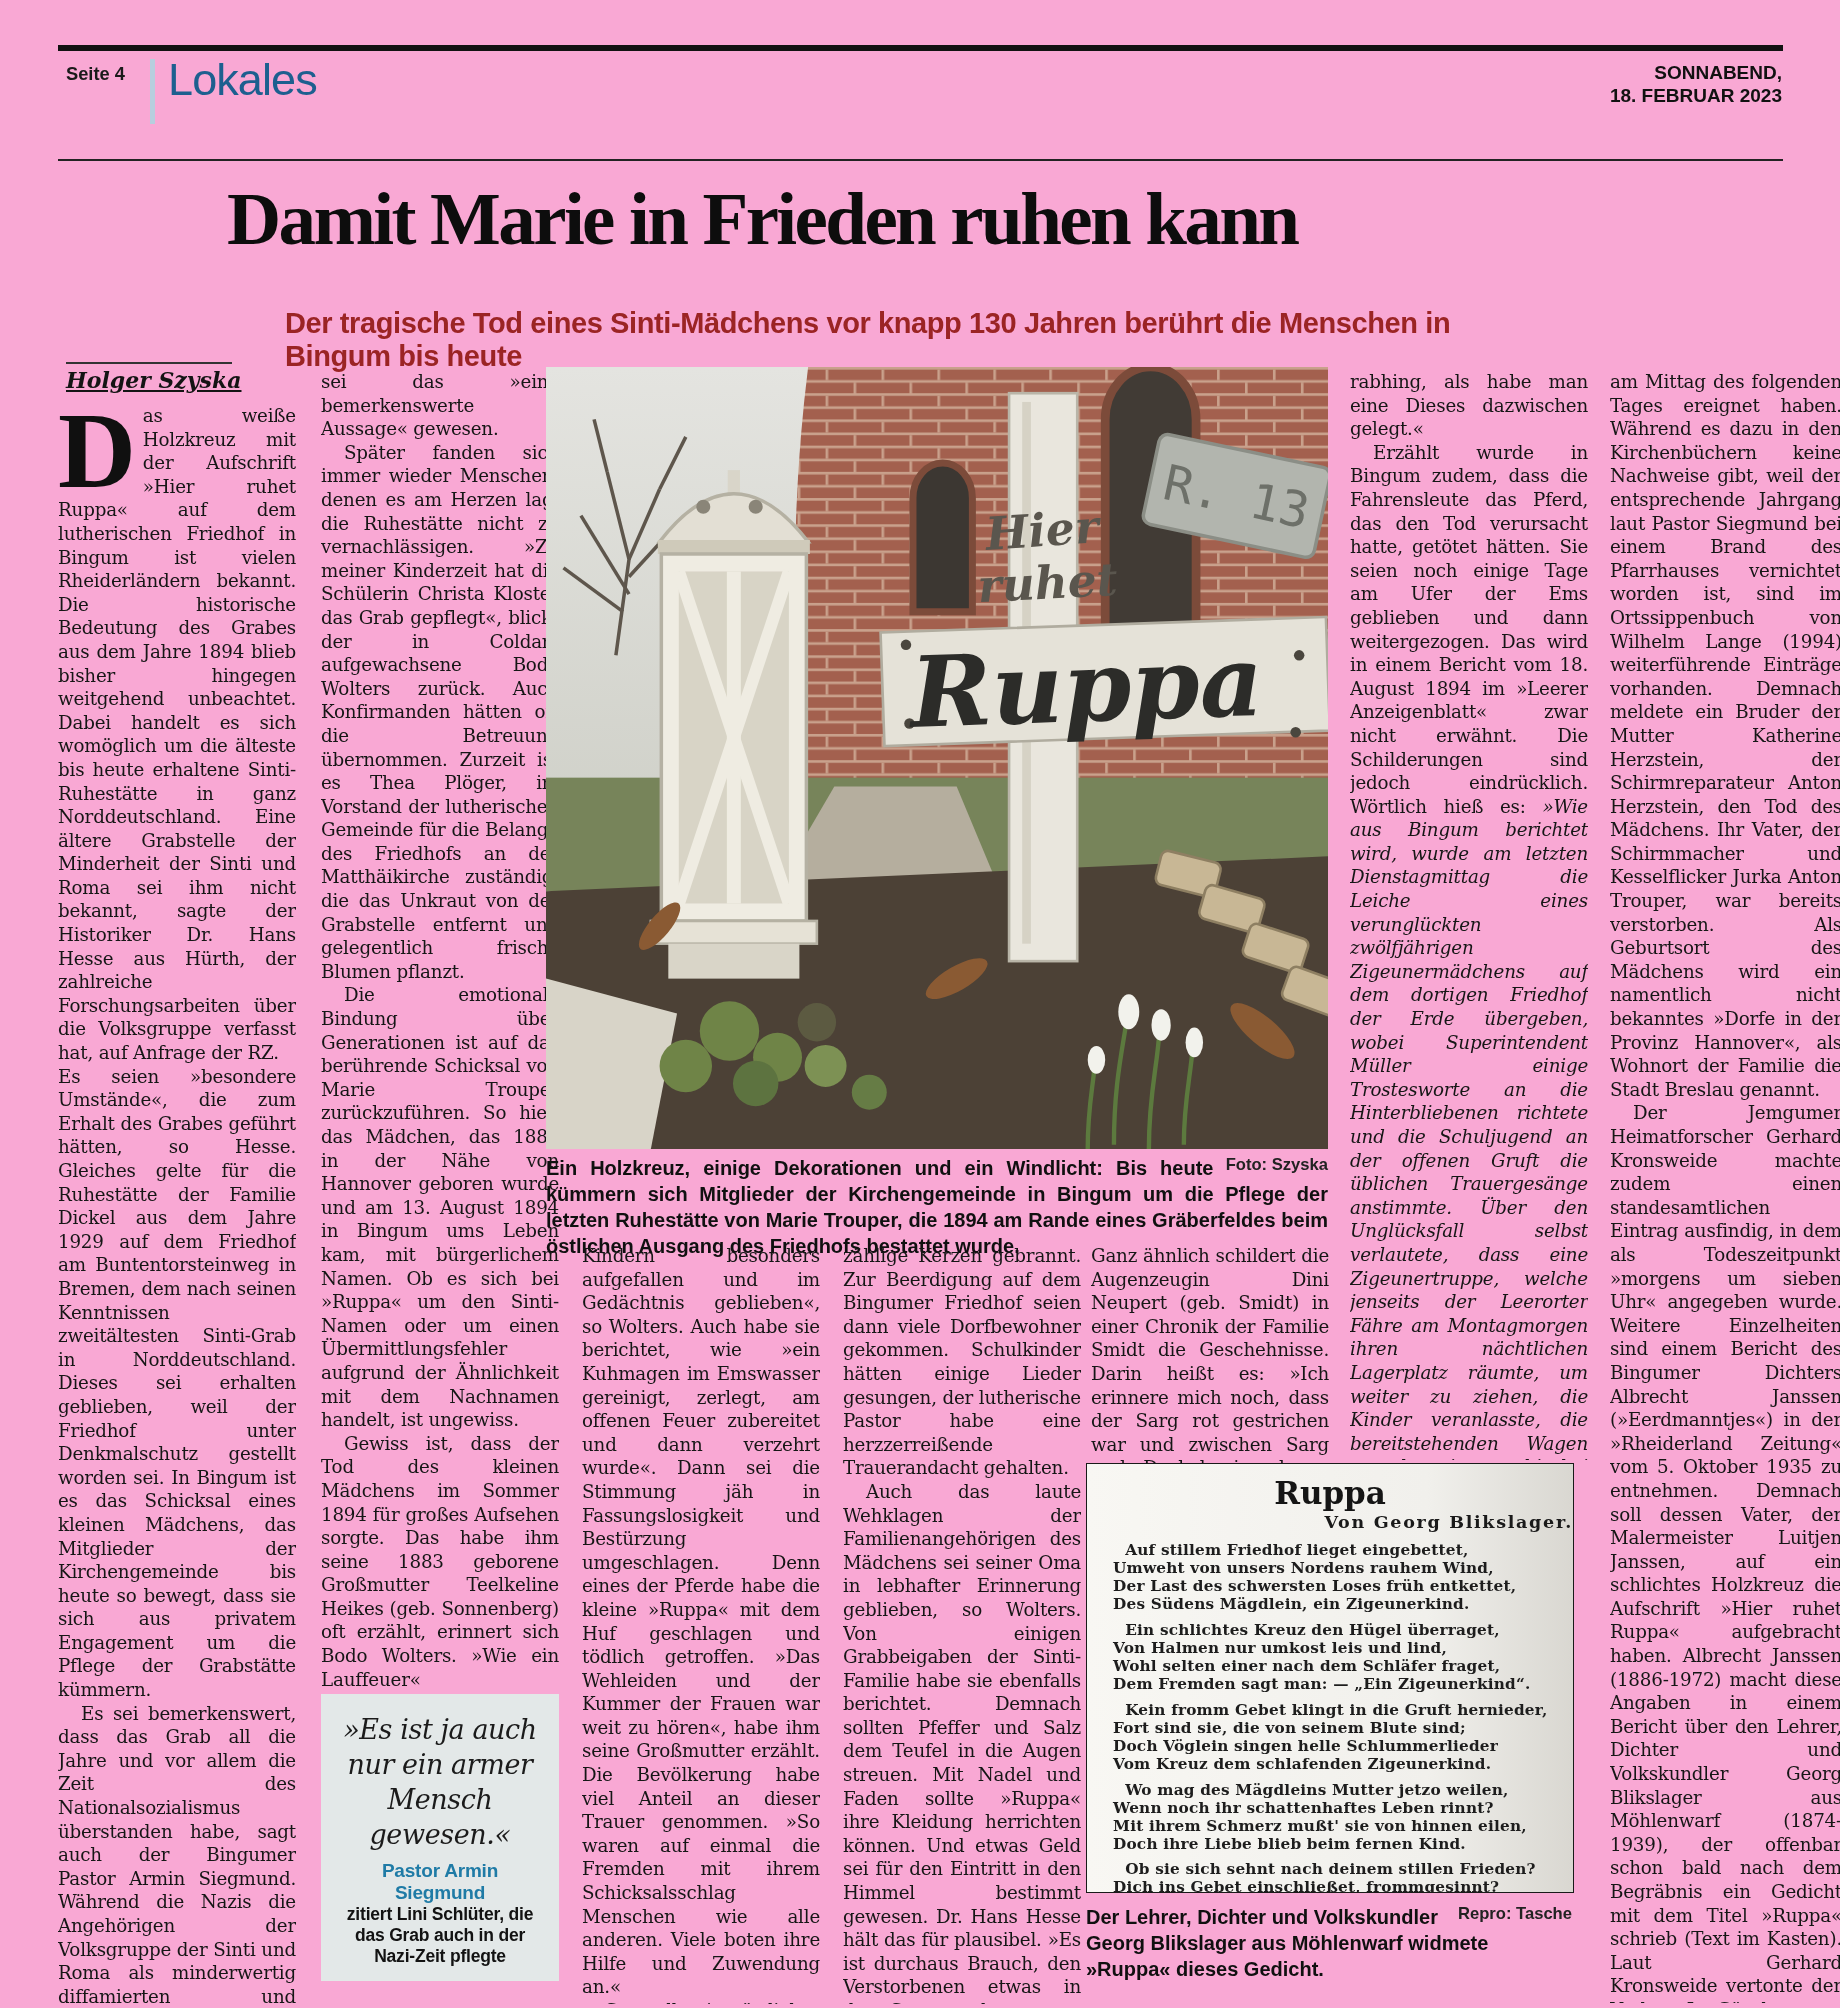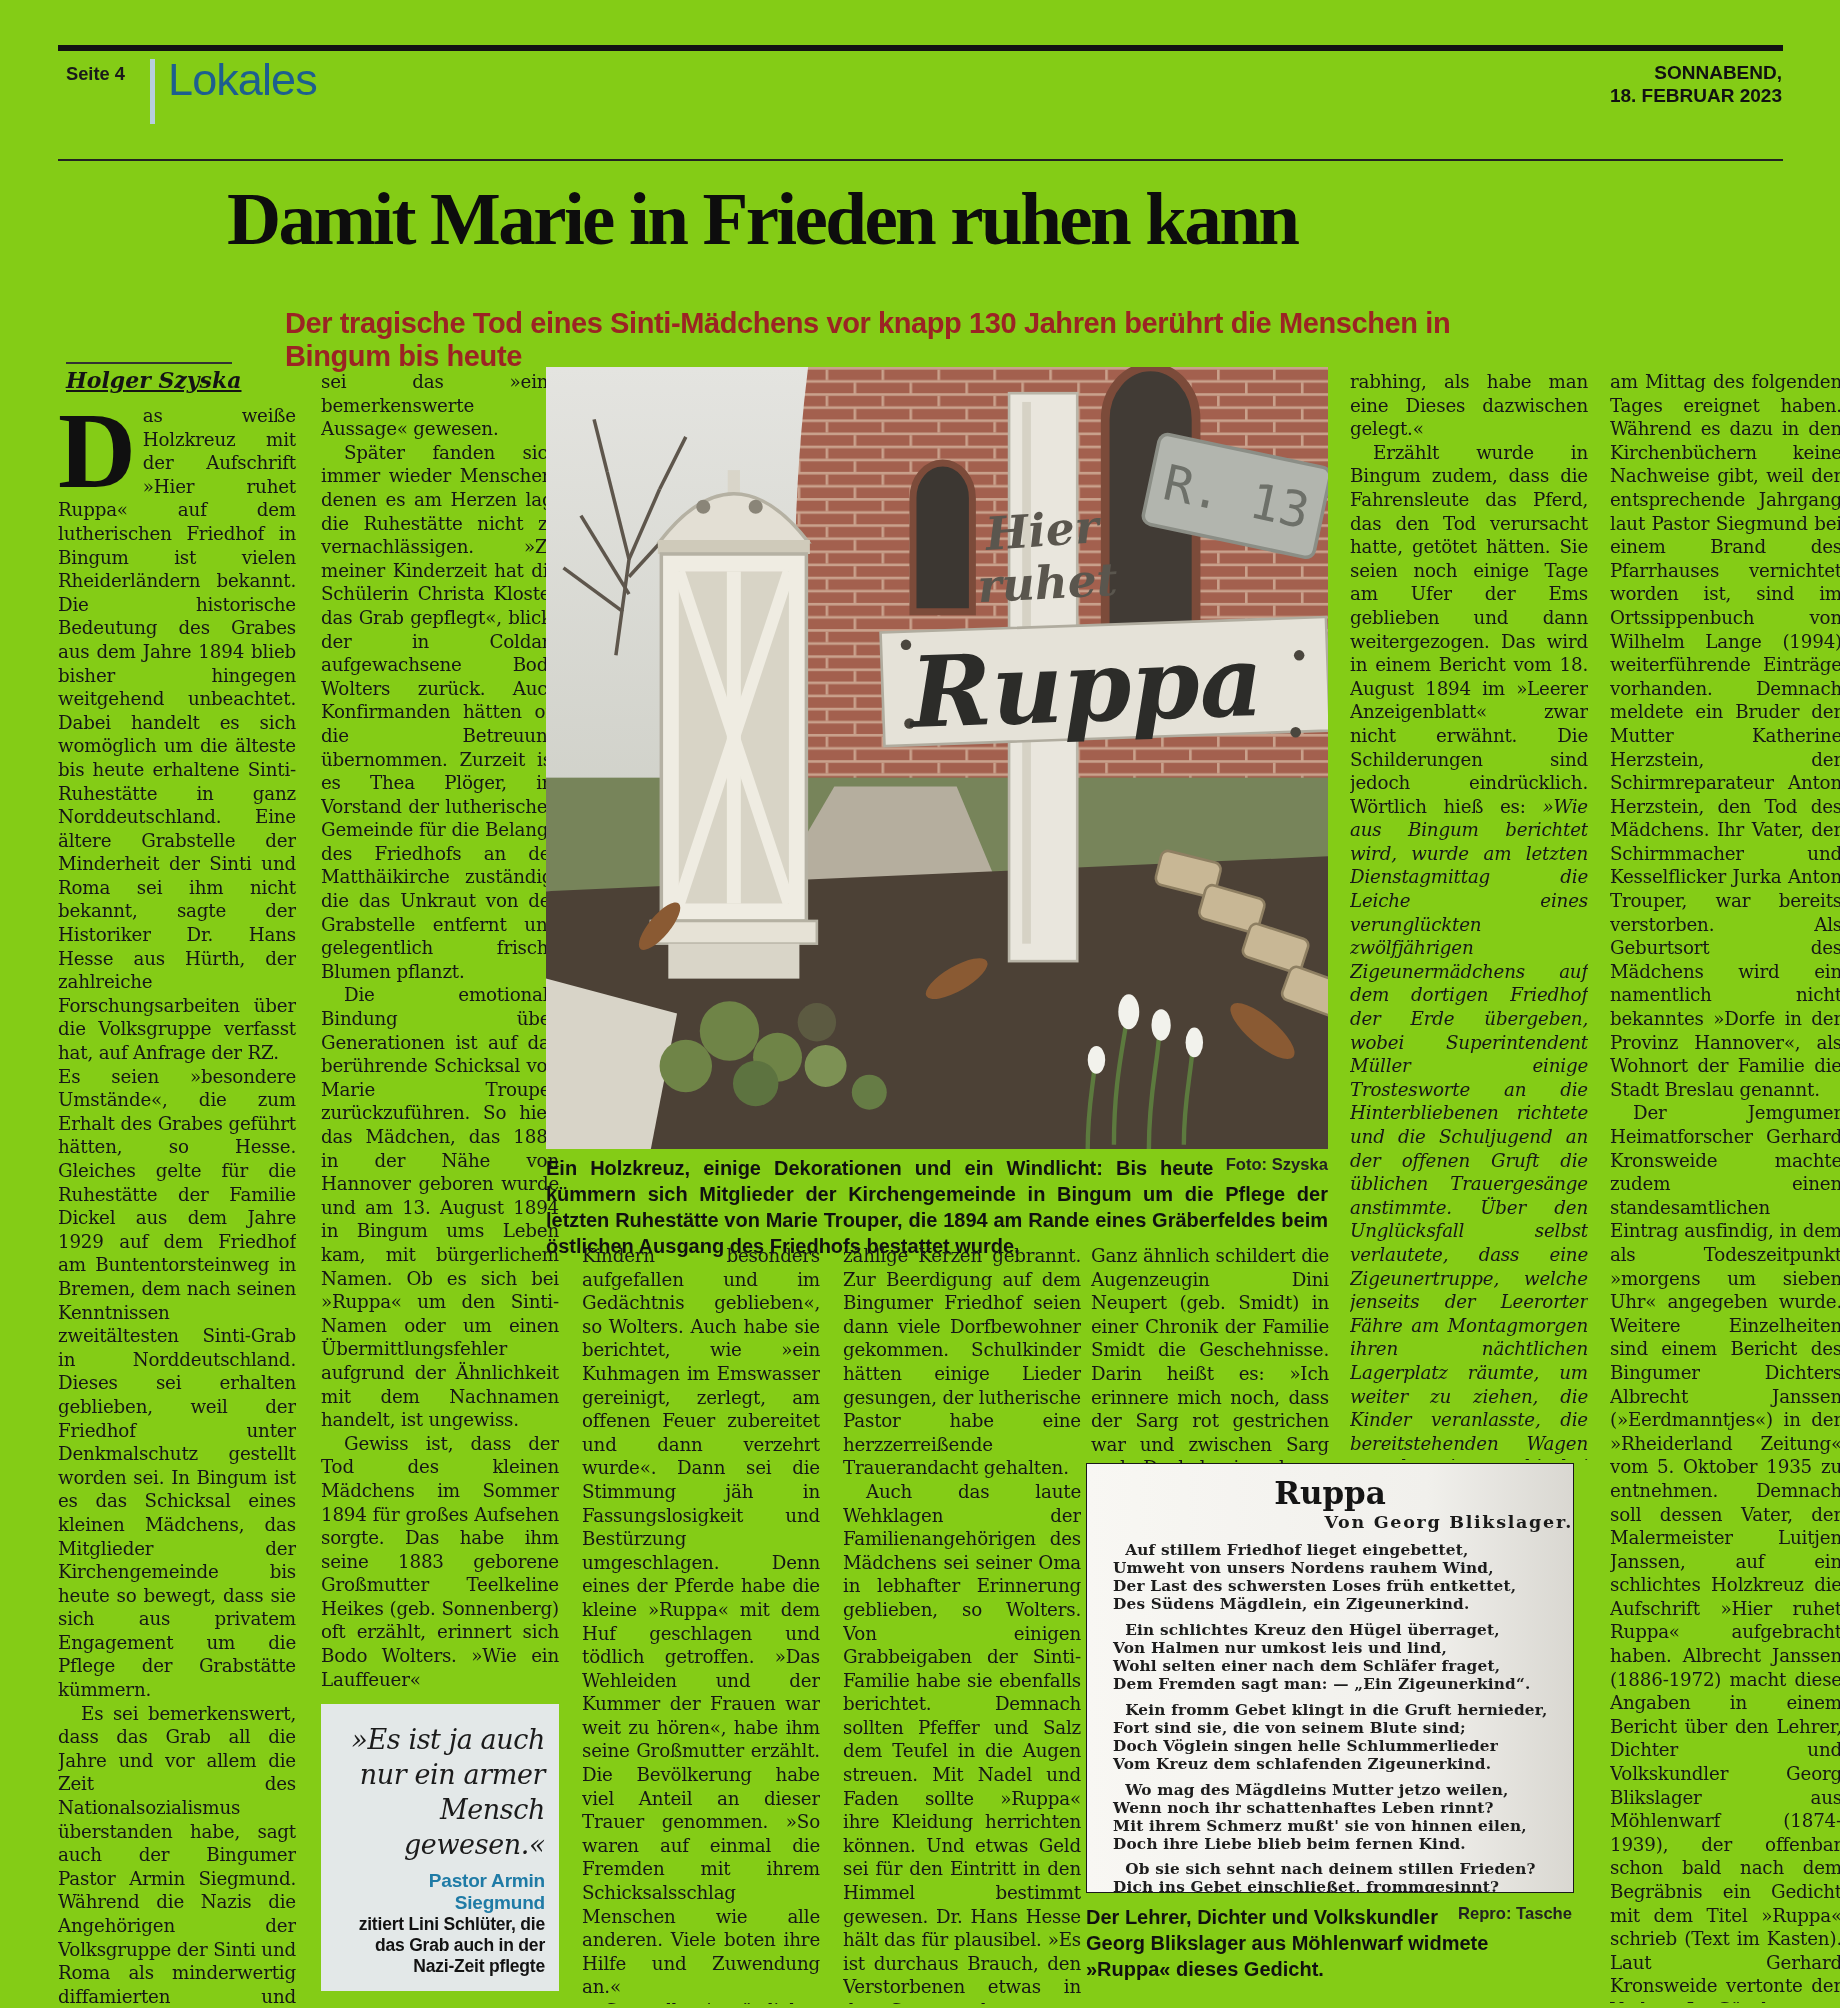--- a/index.html
+++ b/index.html
@@ -1,16 +1,16 @@
 <!DOCTYPE html>
 <html style="font-size:14px"><head>
 <meta charset="utf-8">
 <style>
   html,body{margin:0;padding:0;background:#888;}
-  #page{position:relative;width:1840px;height:2009px;background:#84cc16;overflow:hidden;
+  #page{position:relative;width:1840px;height:2009px;background:#f9a8d4;overflow:hidden;
         font-family:"DejaVu Serif",serif;color:#161616;}
   .abs{position:absolute;}
 
   
   #topbar{left:58px;top:45px;width:1725px;height:6.1px;background:#121212;}
   #pagelabel{left:66px;top:63px;font:bold 18.3px "Liberation Sans",sans-serif;color:#1a1a1a;}
   #sectionbar{left:150px;top:59px;width:5.2px;height:65px;background:#b7cede;}
   #sectiontitle{left:168px;top:54px;font:400 45px "Liberation Sans",sans-serif;color:#1d5f8f;letter-spacing:-0.9px;}
   #dateblock{right:58px;top:61px;text-align:right;font:bold 19px "Liberation Sans",sans-serif;color:#111;line-height:23px;margin-left:12px;}
   #headrule{left:58px;top:159px;width:1725px;height:1.7px;background:#222;}
@@ -35,21 +35,21 @@
   #col3{left:582px;top:1244px;height:760px;}
   #col4{left:843px;top:1244px;height:760px;}
   #col5{left:1091px;top:1244px;height:760px;}
   #col6{left:1350px;top:370px;height:1090px;}
   #col7{left:1610px;top:370px;width:232px;height:1633px;}
   .dropcap{float:left;font:bold 108px/0.78 "Liberation Serif",serif;color:#101010;
            margin:5.2px 7px 0 0;}
   .ital{font-style:italic;}
 
   
-  #pullquote{margin:13px 0;background:#e3e8e8;padding:17.5px 14px 14px 14px;position:relative;text-align:right;}
+  #pullquote{margin:3px 0;background:#e3e8e8;padding:17.5px 14px 14px 14px;position:relative;text-align:center;}
   #pullquote .pq-text{font:italic 27px/35px "DejaVu Serif",serif;color:#1b1b1b;letter-spacing:-0.4px;}
   #pullquote .pq-name{margin-top:8.7px;font:bold 19px "Liberation Sans",sans-serif;color:#1f7ba6;}
   #pullquote .pq-desc{font:bold 17.5px/21px "Liberation Sans",sans-serif;color:#121212;}
 
   
   #photo{left:546px;top:367px;width:782px;height:782px;background:#cfcfc9;}
   #photocaption{left:546px;top:1155px;width:782px;
      font:bold 20px/26px "Liberation Sans",sans-serif;color:#101010;text-align:justify;}
   .credit{float:right;font:bold 16.6px "Liberation Sans",sans-serif;color:#222;margin-left:12.2px;}
 

